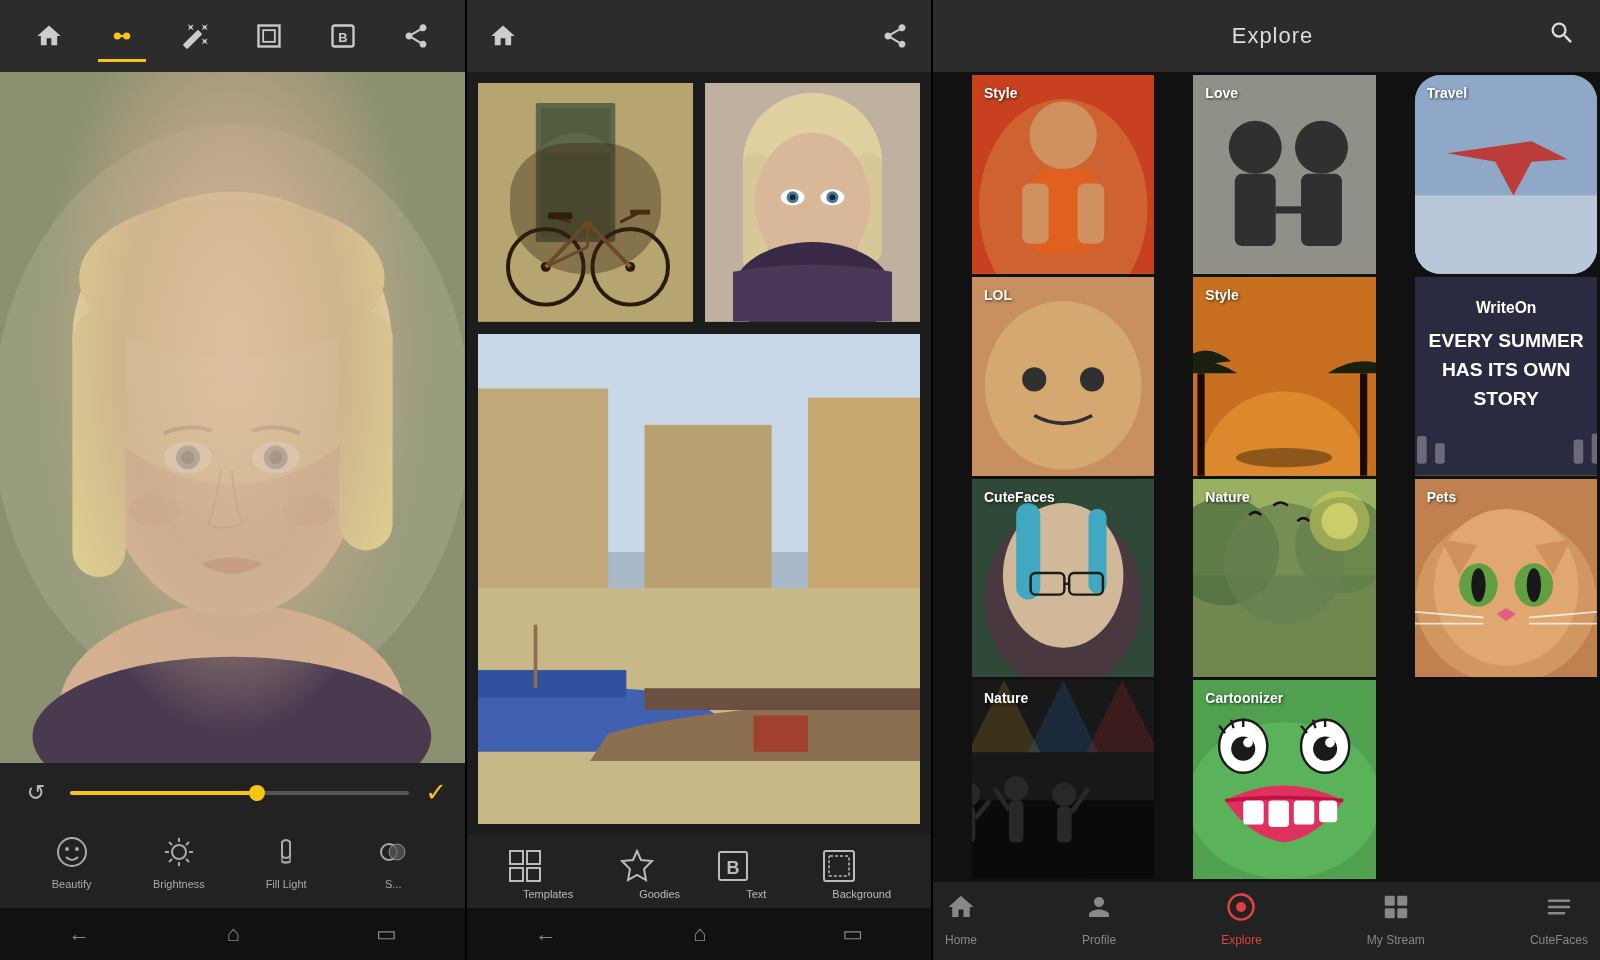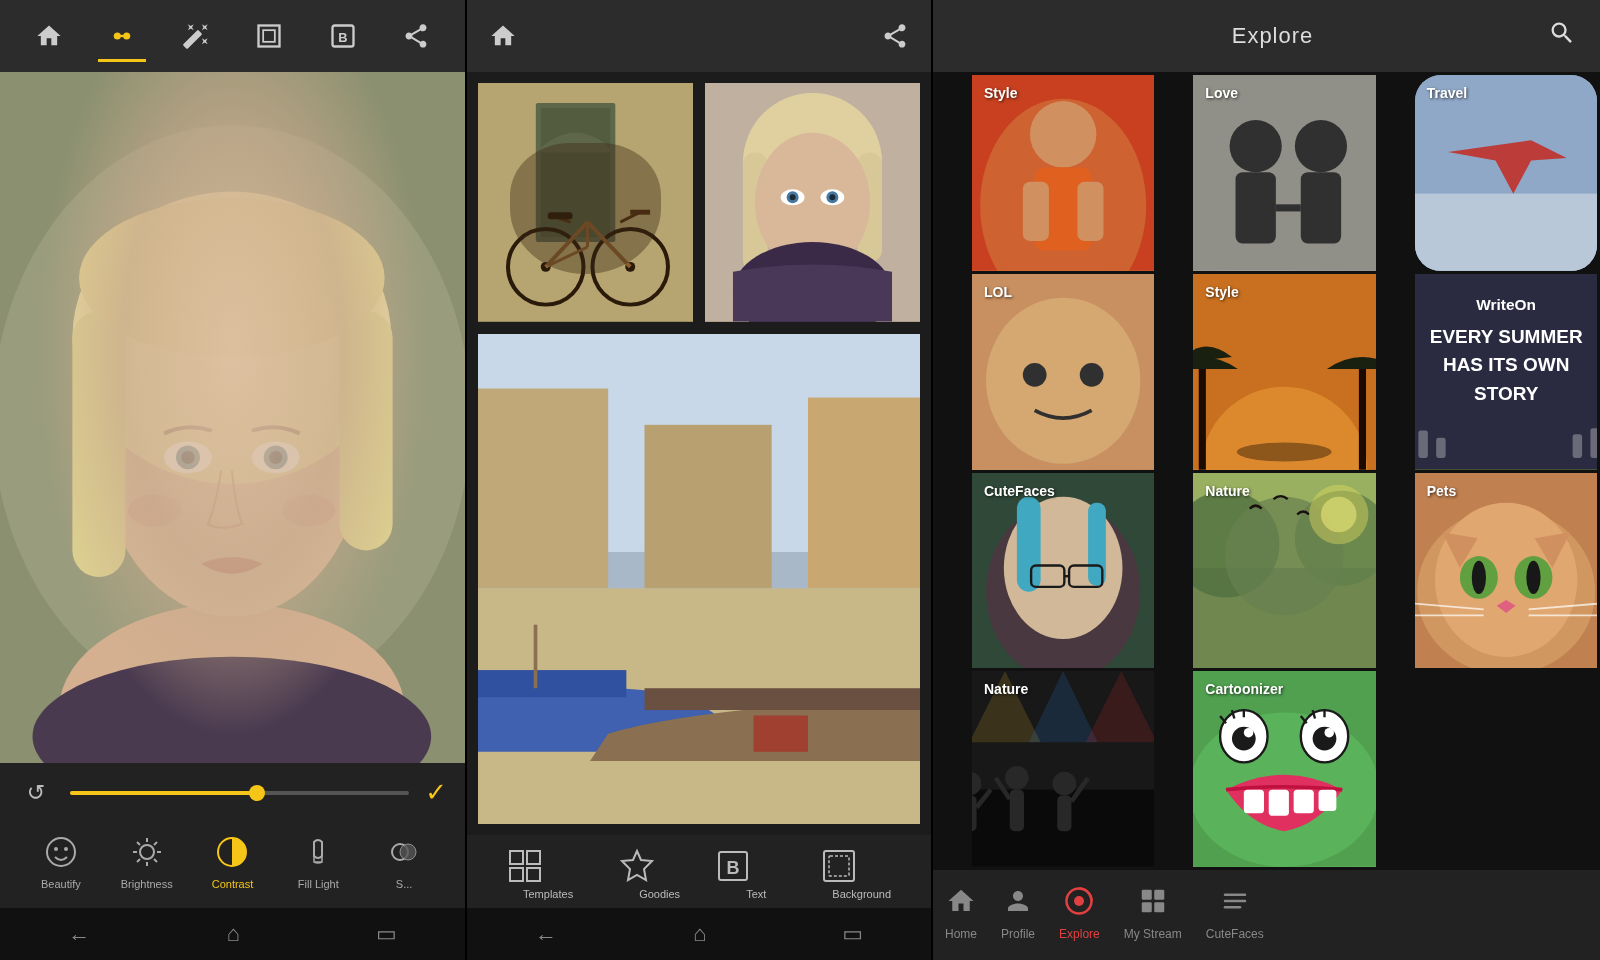--- a/index.html
+++ b/index.html
@@ -353,24 +353,24 @@
     .cutefaces-bg { background: linear-gradient(135deg, #304838 0%, #486858 40%, #507868 70%, #385848 100%); }
     .nature-bg { background: linear-gradient(135deg, #607848 0%, #789860 40%, #90b870 60%, #c8d890 80%, #e8f0b0 100%); }
     .pets-bg { background: linear-gradient(135deg, #b87840 0%, #c89050 40%, #d0a060 70%, #b88040 100%); }
     .music-bg { background: linear-gradient(135deg, #181818 0%, #282828 40%, #303030 70%, #201810 100%); }
     .parties-bg { background: linear-gradient(135deg, #604860 0%, #806080 40%, #a07898 70%, #805878 100%); }
     .cartoonizer-bg { background: linear-gradient(135deg, #408040 0%, #50a050 40%, #60c060 70%, #80d880 100%); }
 
     
     .explore-nav {
       background: #222;
-      height: 90px;
-      display: flex;
-      align-items: center;
-      justify-content: flex-start;
+      height: 78px;
+      display: flex;
+      align-items: center;
+      justify-content: space-between;
       flex-shrink: 0;
       padding-bottom: 4px;
     }
     .explore-nav-item {
       display: flex;
       flex-direction: column;
       align-items: center;
       cursor: pointer;
       padding: 8px 12px;
     }
@@ -502,30 +502,20 @@
             <line x1="4" y1="18" x2="8" y2="18" stroke="#aaa" stroke-width="2"></line>
             <line x1="28" y1="18" x2="32" y2="18" stroke="#aaa" stroke-width="2"></line>
             <line x1="8" y1="8" x2="11" y2="11" stroke="#aaa" stroke-width="2"></line>
             <line x1="25" y1="25" x2="28" y2="28" stroke="#aaa" stroke-width="2"></line>
             <line x1="28" y1="8" x2="25" y2="11" stroke="#aaa" stroke-width="2"></line>
             <line x1="11" y1="25" x2="8" y2="28" stroke="#aaa" stroke-width="2"></line>
           </svg>
         </div>
         <span class="tool-label">Brightness</span>
       </div>
-      <div class="tool-item active">
-        <div class="tool-icon">
-          <svg width="36" height="36" viewBox="0 0 36 36">
-            <circle cx="18" cy="18" r="14" fill="none" stroke="#f5c518" stroke-width="2"></circle>
-            <path d="M18 4 A14 14 0 0 1 18 32 Z" fill="#f5c518"></path>
-            <path d="M4 18 A14 14 0 0 1 32 18" fill="none"></path>
-          </svg>
-        </div>
-        <span class="tool-label" style="color:#f5c518">Contrast</span>
-      </div>
       <div class="tool-item">
         <div class="tool-icon">
           <svg width="36" height="36" viewBox="0 0 36 36">
             <path d="M14 8 Q18 4 22 8 L22 22 Q18 26 14 22 Z" fill="none" stroke="#aaa" stroke-width="2"></path>
             <path d="M14 22 L14 28 Q18 30 22 28 L22 22" fill="none" stroke="#aaa" stroke-width="1.5"></path>
             <line x1="15" y1="28" x2="21" y2="28" stroke="#aaa" stroke-width="1.5"></line>
           </svg>
         </div>
         <span class="tool-label">Fill Light</span>
       </div>

